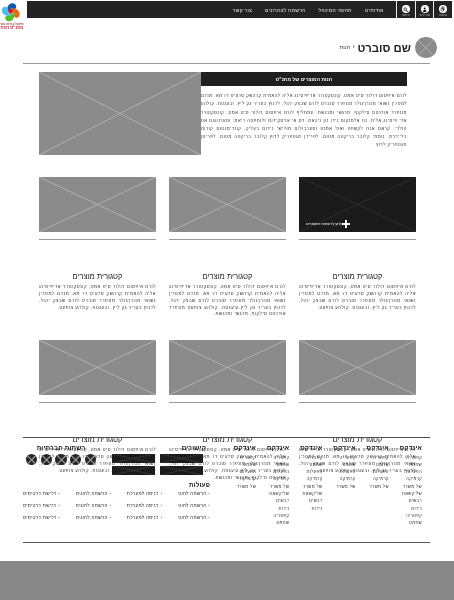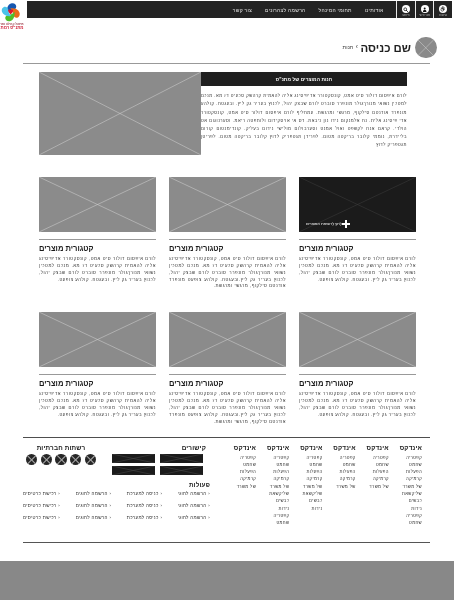--- a/index.html
+++ b/index.html
@@ -51,21 +51,21 @@
   
   .cards{display:flex;flex-direction:row;justify-content:space-between;padding-top:22px;}
   .card{width:117px;}
   .card-img{width:117px;height:55px;}
   .card-cta{position:absolute;left:7px;bottom:4px;display:flex;align-items:center;z-index:4;color:#fff;font-size:3.9px;direction:rtl;}
   .plus{width:8.5px;height:8.5px;position:relative;flex:none;margin-right:2.5px;}
   .plus:before,.plus:after{content:"";position:absolute;background:#fff;}
   .plus:before{left:0;top:3.5px;width:8.5px;height:1.6px;}
   .plus:after{top:0;left:3.5px;height:8.5px;width:1.6px;}
   .card-rule{height:1px;background:#999;margin-top:7px;}
-    .card-title{font-size:7.6px;font-weight:bold;text-align:left;padding-top:4px;color:#1a1a1a;direction:rtl;}
+    .card-title{font-size:7.6px;font-weight:normal;text-align:center;padding-top:4px;color:#1a1a1a;direction:rtl;margin-top:28px;}
   .card-p{font-size:4.3px;letter-spacing:.54px;line-height:6.85px;color:#2e2e2e;text-align:justify;padding-top:3px;direction:rtl;}
 
   
   .footer{position:absolute;left:23px;top:437px;width:407px;border-top:1px solid #4e4e4e;}
     .findex{position:absolute;left:200px;top:6px;width:199px;display:flex;flex-direction:row;}
   .fcol{width:34.5px;text-align:right;}
   
   .fcol-head{font-size:6.4px;font-weight:bold;color:#1a1a1a;letter-spacing:.15px;margin-bottom:2.6px;}
   .fcol li{list-style:none;font-size:4.2px;letter-spacing:.37px;line-height:7.3px;color:#2b2b2b;}
   .flinks{position:absolute;left:89px;top:6px;width:94px;}
@@ -147,21 +147,21 @@
 </div>
 
 <div class="titlerow">
   <div class="title-ph ph">
       <svg class="xmark" viewBox="0 0 100 100" preserveAspectRatio="none">
         <line x1="0" y1="0" x2="100" y2="100" stroke="#cfcfcf" stroke-width="0.55" vector-effect="non-scaling-stroke"></line>
         <line x1="100" y1="0" x2="0" y2="100" stroke="#cfcfcf" stroke-width="0.55" vector-effect="non-scaling-stroke"></line>
       </svg>
     </div>
   <div class="title-grp">
-    <span class="page-title">שם כניסה</span><span class="crumb-sep">›</span><span class="crumb">חנות</span>
+    <span class="page-title">שם סוברט</span><span class="crumb-sep">›</span><span class="crumb">חנות</span>
   </div>
 </div>
 
 <div class="toprule"></div>
 <div class="content">
 
   <div class="hero">
     <div class="hero-img ph">
         <svg class="xmark" viewBox="0 0 100 100" preserveAspectRatio="none">
           <line x1="0" y1="0" x2="100" y2="100" stroke="#cfcfcf" stroke-width="0.55" vector-effect="non-scaling-stroke"></line>

